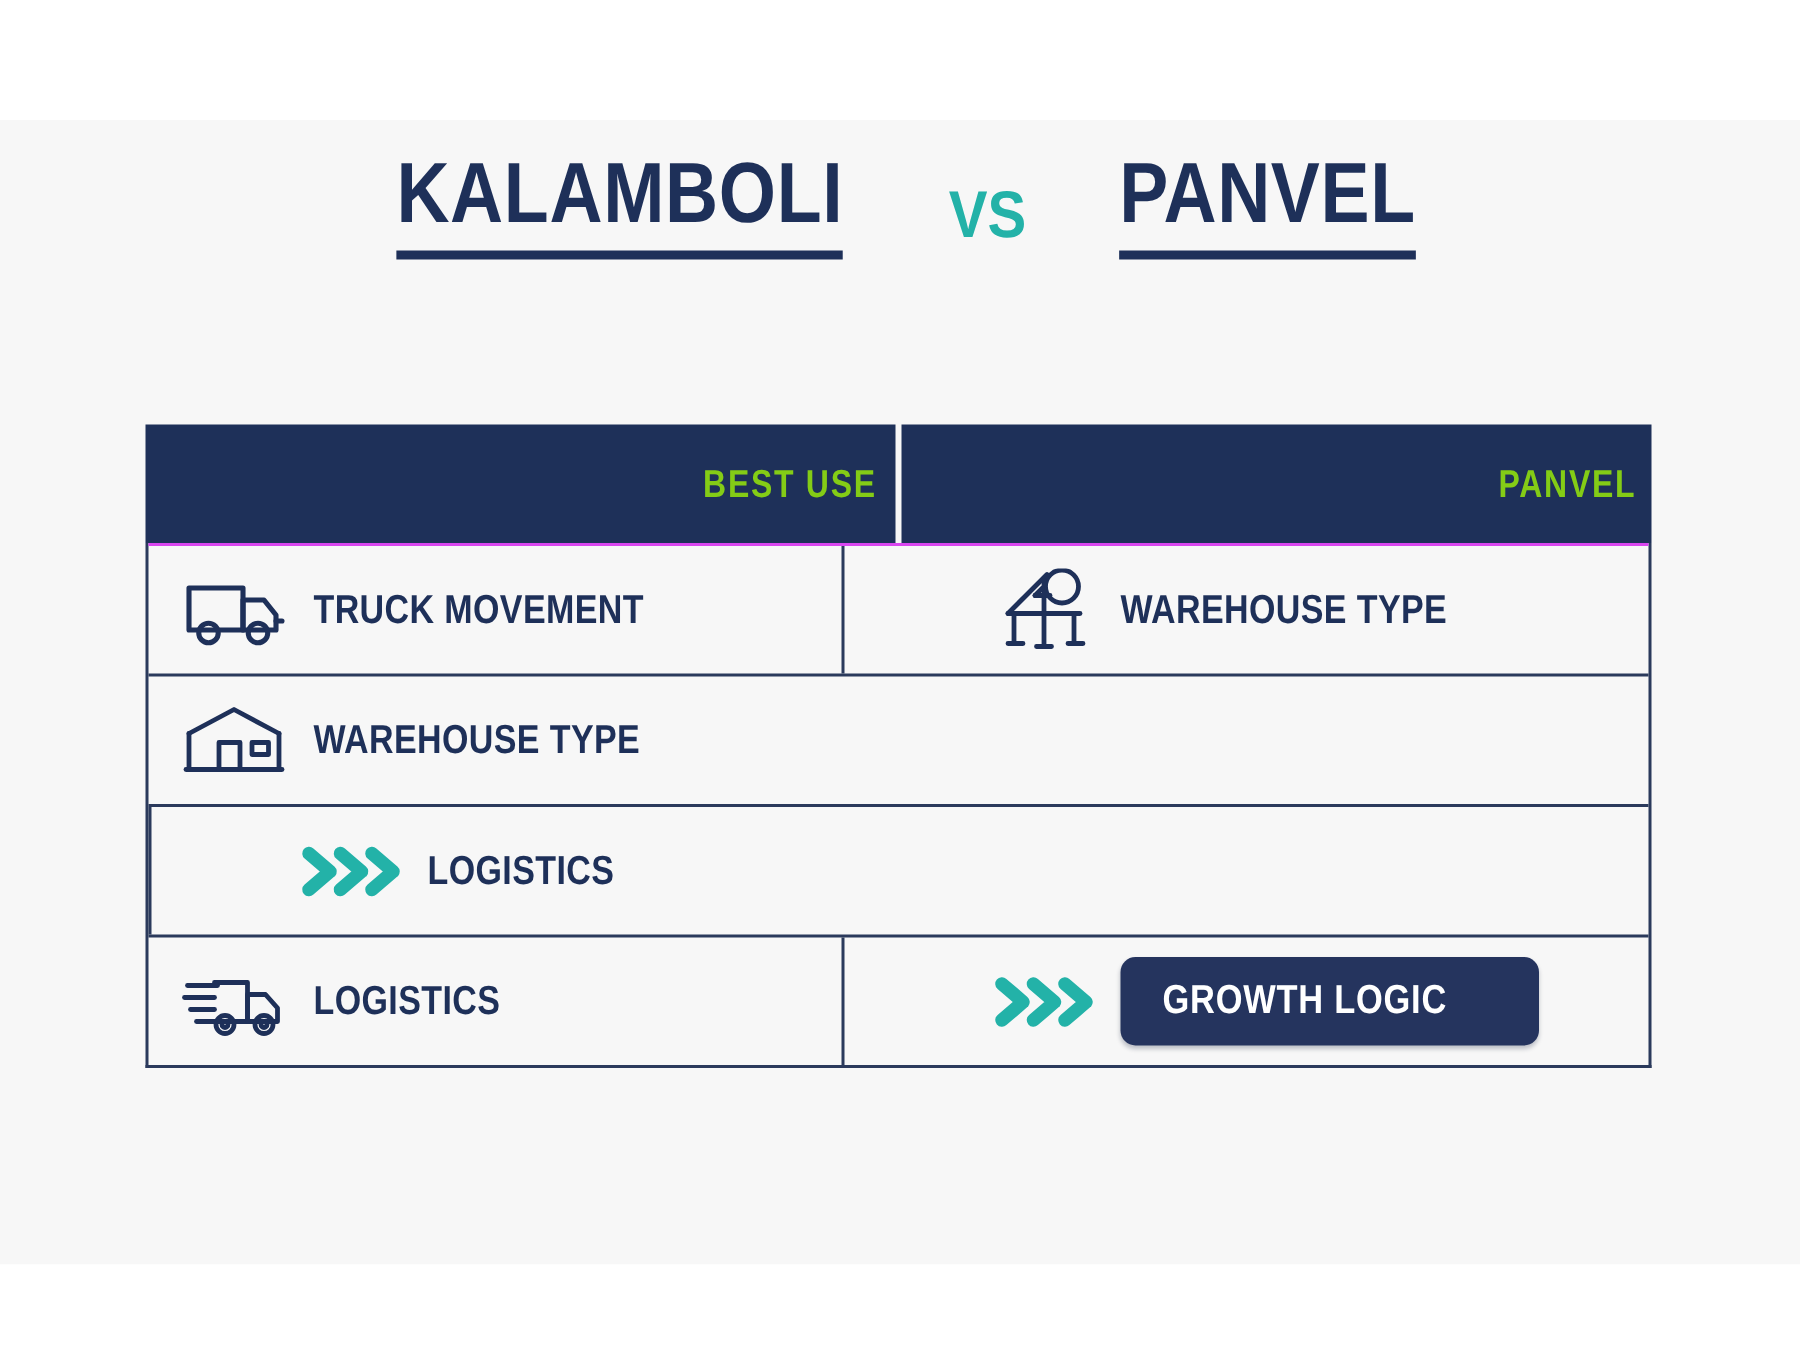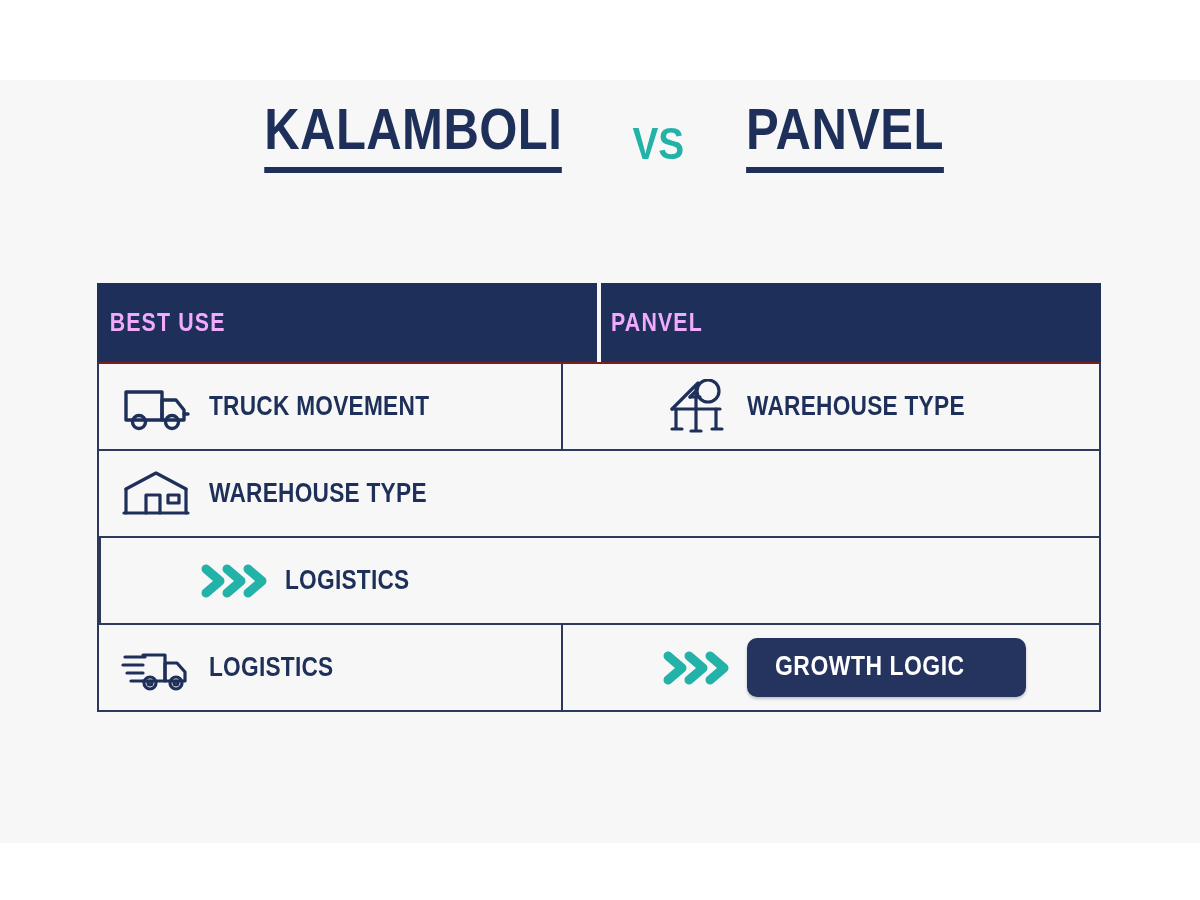--- a/index.html
+++ b/index.html
@@ -87,43 +87,43 @@
   .thead {
     display: flex;
     gap: 4px;
     height: 79px;
   }
   .th {
     flex: 1 1 0;
     background: #1e3059;
     display: flex;
     align-items: center;
-    justify-content: flex-start;
-    color: #f0abfc;
+    justify-content: flex-end;
+    color: #84cc16;
   }
   .th-label {
     font-size: 26px;
     font-weight: bold;
     letter-spacing: 1.4px;
     transform: scaleX(0.82);
     font-family: "Liberation Sans", sans-serif;
     white-space: nowrap;
   }
 
   .tbody {
     border-left: 2px solid #2b3a5c;
     border-right: 2px solid #2b3a5c;
     border-bottom: 2px solid #2b3a5c;
   }
   .tr {
     display: flex;
     height: 87px;
     border-top: 2px solid #2b3a5c;
   }
-  .tr:first-child { border-top: 2px solid #7f1d1d; }
+  .tr:first-child { border-top: 2px solid #d946ef; }
 
   .td {
     flex: 1 1 0;
     display: flex;
     align-items: center;
     padding-left: 22px;
     gap: 16px;
     min-width: 0;
   }
   .td.right-cell {

